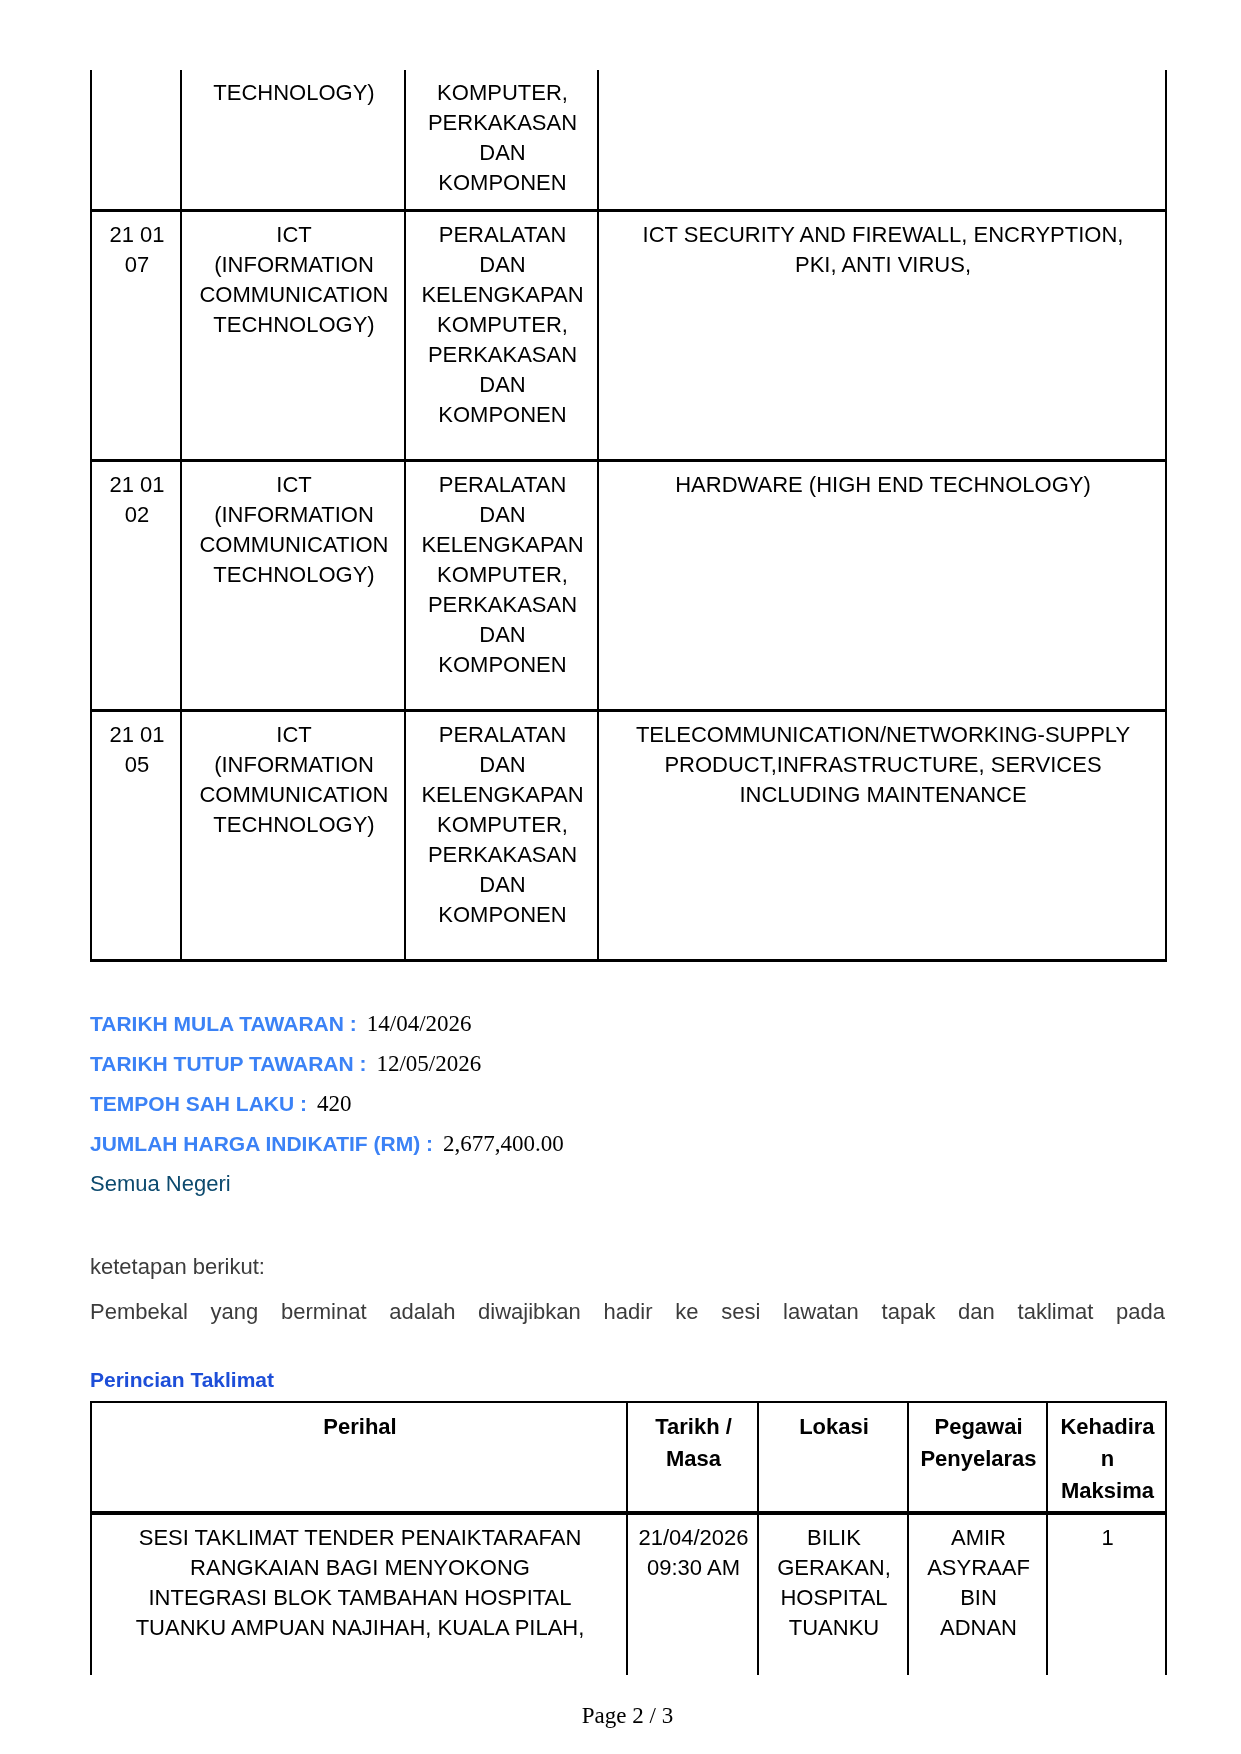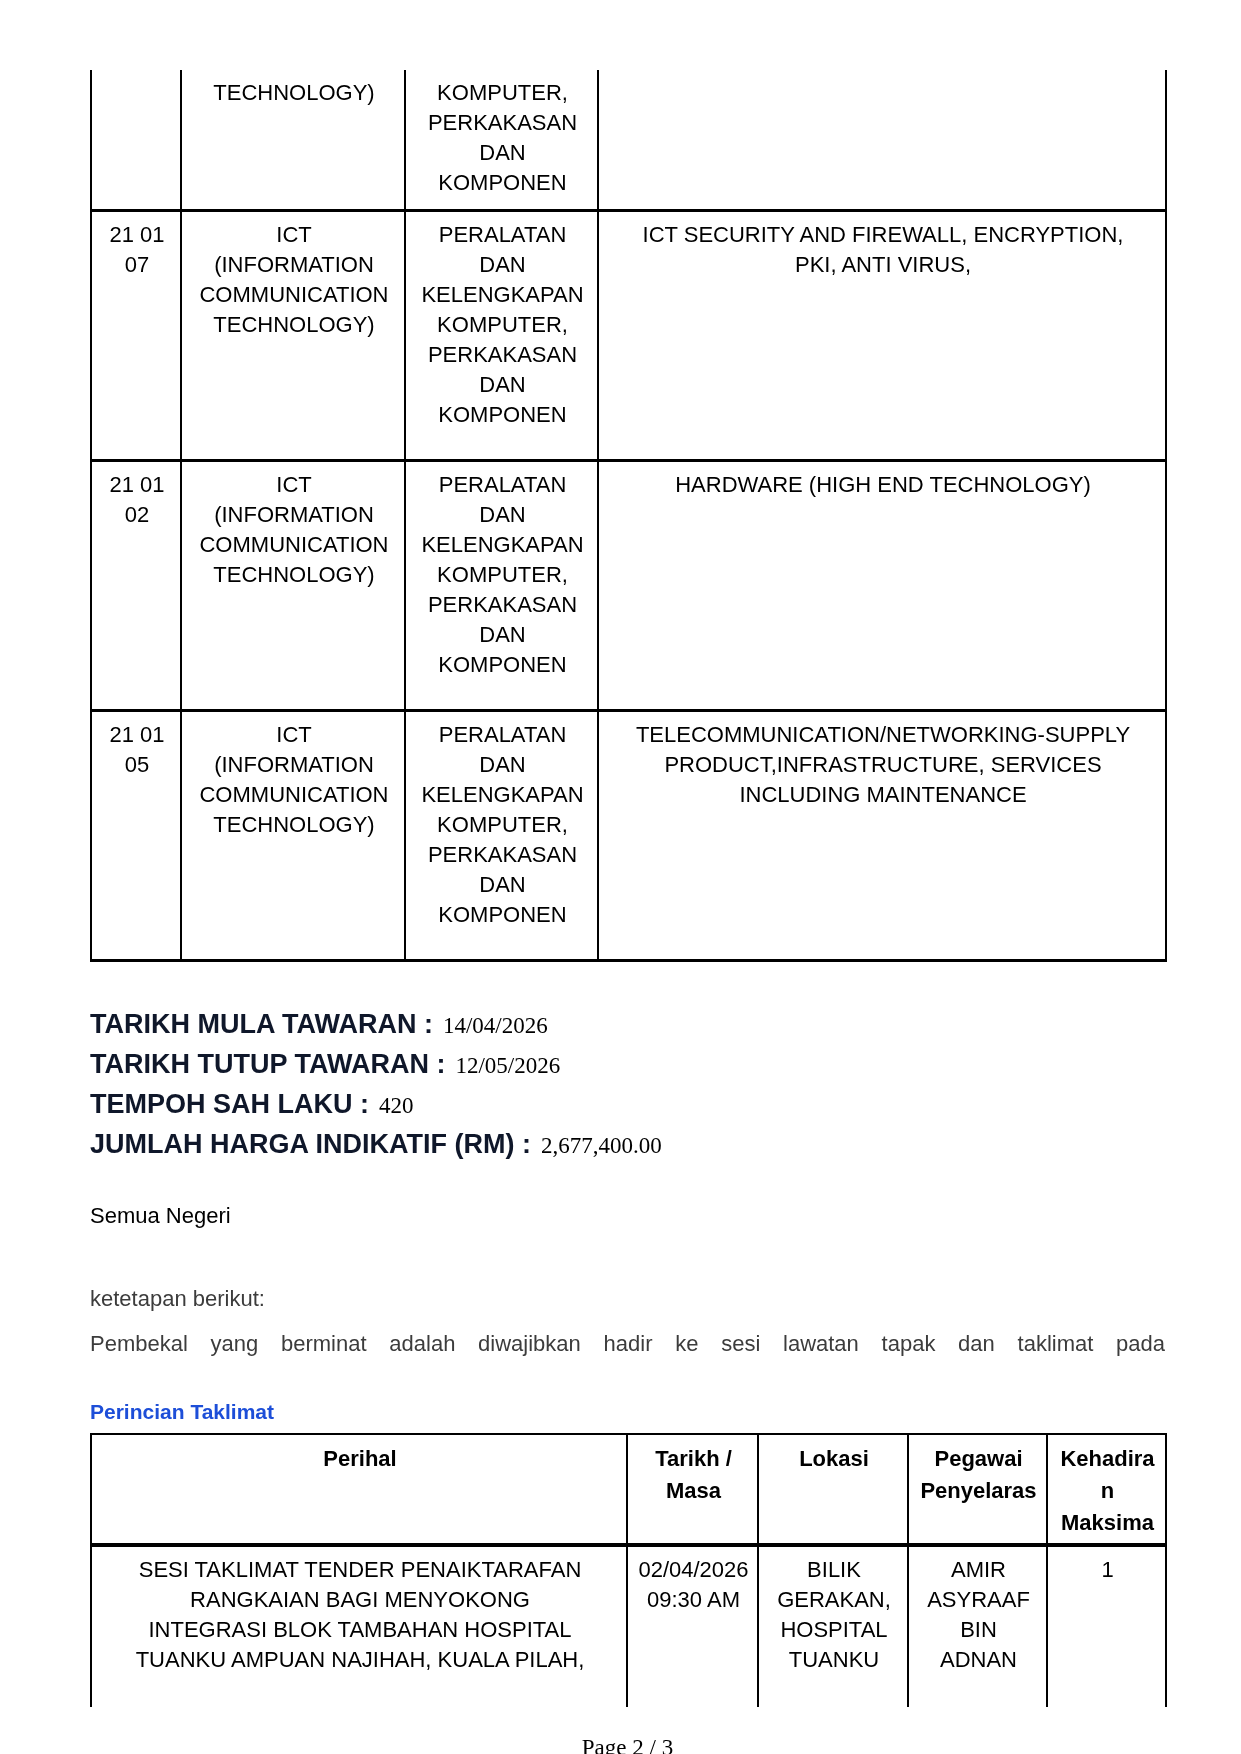--- a/index.html
+++ b/index.html
@@ -41,23 +41,23 @@
     height: 78px;
   }
   .briefing-table tr.cut-row td {
     border-bottom: none;
     height: 162px;
     margin-left: 16px;
   }
   
   .details { margin-top: 42px; }
   .info-line { height: 40px; line-height: 40px; white-space: nowrap; }
-  .info-label { font-weight: bold; font-size: 27px; color: #0f172a; }
+  .info-label { font-weight: bold; font-size: 21px; color: #3b82f6; }
   .info-value { font-family: "Liberation Serif", serif; font-size: 23px; color: #000000; margin-left: 10px; }
-  .locality-value { height: 40px; line-height: 40px; font-size: 22px; color: #000000; margin-top: 32px; }
+  .locality-value { height: 40px; line-height: 40px; font-size: 22px; color: #0c4a6e; }
   
   .paragraph { margin-top: 40px; width: 1075px; color: #3c3c3c; font-size: 22px; }
   .para-line { line-height: 45px; }
   .para-line.justified { text-align: justify; text-align-last: justify; }
   
   .section-title { margin-top: 34px; margin-bottom: 9px; font-weight: bold; font-size: 21px; color: #1d4ed8; }
   
   .footer {
     margin-top: 28px;
     width: 1075px;
@@ -185,21 +185,21 @@
         <th>Kehadiran
 Maksima</th>
       </tr>
     </thead>
     <tbody>
       <tr class="cut-row">
         <td>SESI TAKLIMAT TENDER PENAIKTARAFAN
 RANGKAIAN BAGI MENYOKONG
 INTEGRASI BLOK TAMBAHAN HOSPITAL
 TUANKU AMPUAN NAJIHAH, KUALA PILAH,</td>
-        <td>02/04/2026
+        <td>21/04/2026
 09:30 AM</td>
         <td>BILIK
 GERAKAN,
 HOSPITAL
 TUANKU</td>
         <td>AMIR
 ASYRAAF
 BIN
 ADNAN</td>
         <td>1</td>

